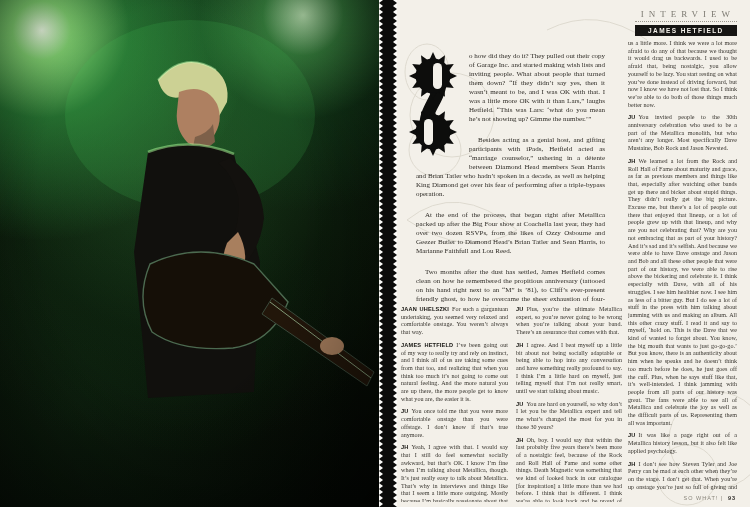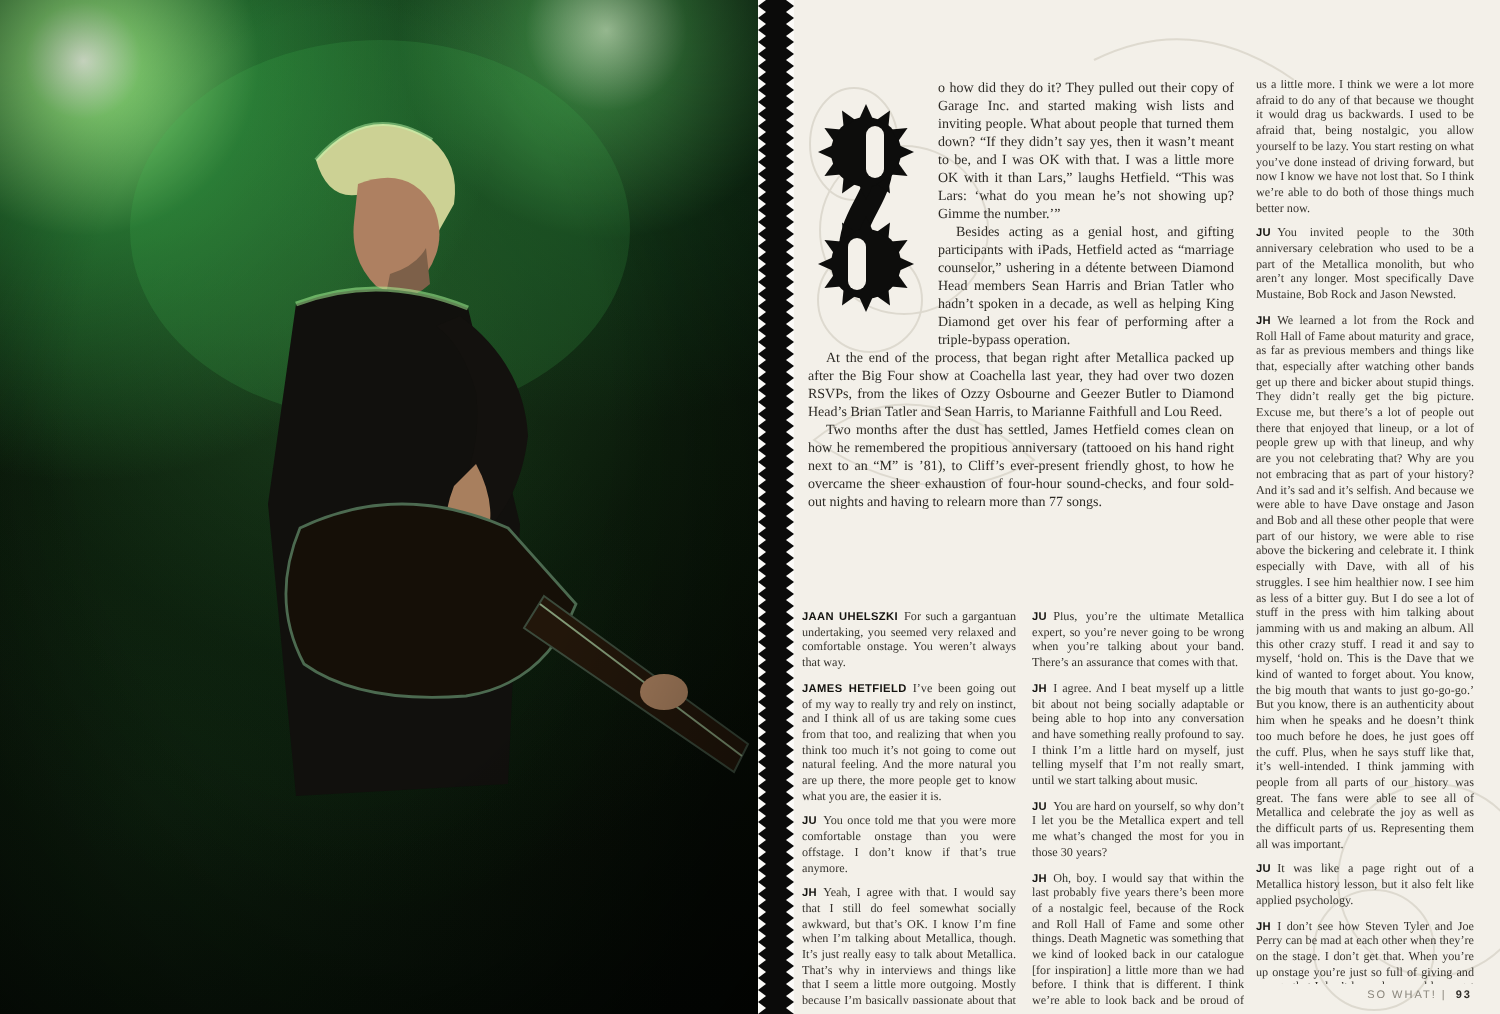--- a/index.html
+++ b/index.html
@@ -27,21 +27,21 @@
 
   .hdr{position:absolute;top:9px;right:13px;text-align:center;}
   .hdr .section{font-family:"Liberation Serif",serif;font-size:9px;letter-spacing:5px;
     color:#7d7a72;padding:0 2px 2px 6px;border-bottom:1px dotted #9a968c;}
   .hdr .namebar{margin-top:3px;background:#161513;color:#f4f1ea;
     font-family:"Liberation Sans",sans-serif;font-weight:bold;font-size:6.5px;
     letter-spacing:1.4px;padding:2px 8px;}
 
   .intro{position:absolute;left:7px;top:40px;width:213px;height:266px;overflow:hidden;
     font-size:7px;line-height:9px;color:#2e2b26;text-align:justify;}
-  .intro p{margin:0;}
+  .intro p{margin:12px;}
   .intro p + p{text-indent:9px;}
   .dropcap{float:left;width:58px;height:124px;margin:2px 7px 2px 0;}
   .sr{position:absolute;width:1px;height:1px;overflow:hidden;clip-path:inset(50%);}
 
   .qacol{position:absolute;overflow:hidden;font-size:6.1px;line-height:7.7px;
     color:#36332d;text-align:justify;}
   .qacol p{margin:0 0 5px;}
   .spk{font-family:"Liberation Sans",sans-serif;font-weight:bold;font-size:5.6px;
     letter-spacing:.2px;color:#14130f;margin-right:3px;}
   .spk:empty{display:none;margin:0;}
@@ -104,20 +104,24 @@
         <circle cx="55" cy="115" r="42"></circle>
         <circle cx="38" cy="150" r="26"></circle>
         <ellipse cx="30" cy="72" rx="22" ry="28"></ellipse>
         <circle cx="320" cy="440" r="48"></circle>
         <circle cx="290" cy="475" r="30"></circle>
         <path d="M10 220 Q60 180 120 230 Q70 260 10 220 Z"></path>
         <path d="M150 30 Q200 5 250 40"></path>
       </g>
     </svg>
 
+    <div class="hdr">
+      <div class="section">INTERVIEW</div>
+      <div class="namebar">JAMES HETFIELD</div>
+    </div>
 
     <div class="intro">
       <span class="dropcap">
         <span class="sr">S</span>
         <svg width="58" height="124" viewBox="0 0 58 124" aria-hidden="true">
           <defs>
               <path id="tooth" d="M-3.4 -16.5 L0 -24 L3.4 -16.5 Z"></path>
             </defs>
           <path d="M36 34 C38 58 20 64 22 88" stroke="#0d0d0c" stroke-width="13" fill="none"></path>
           <g transform="translate(29,34)" fill="#0d0d0c">

